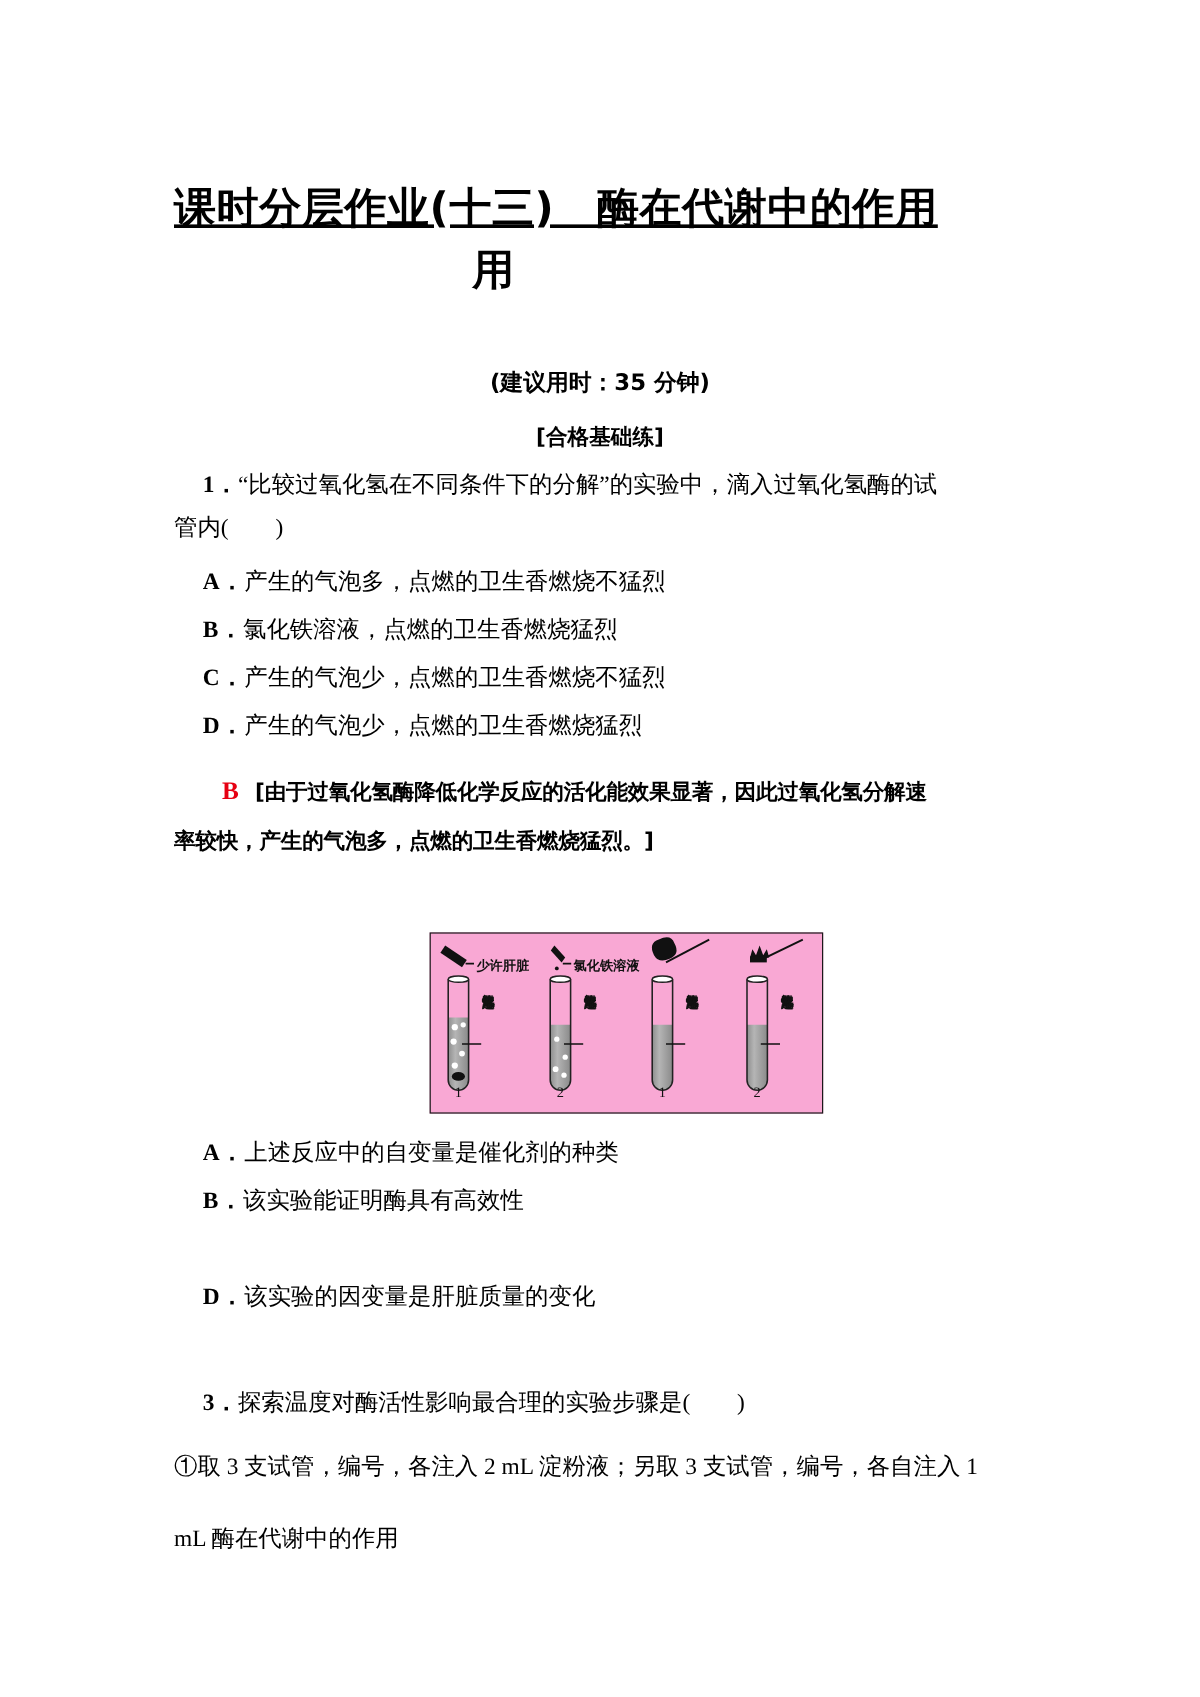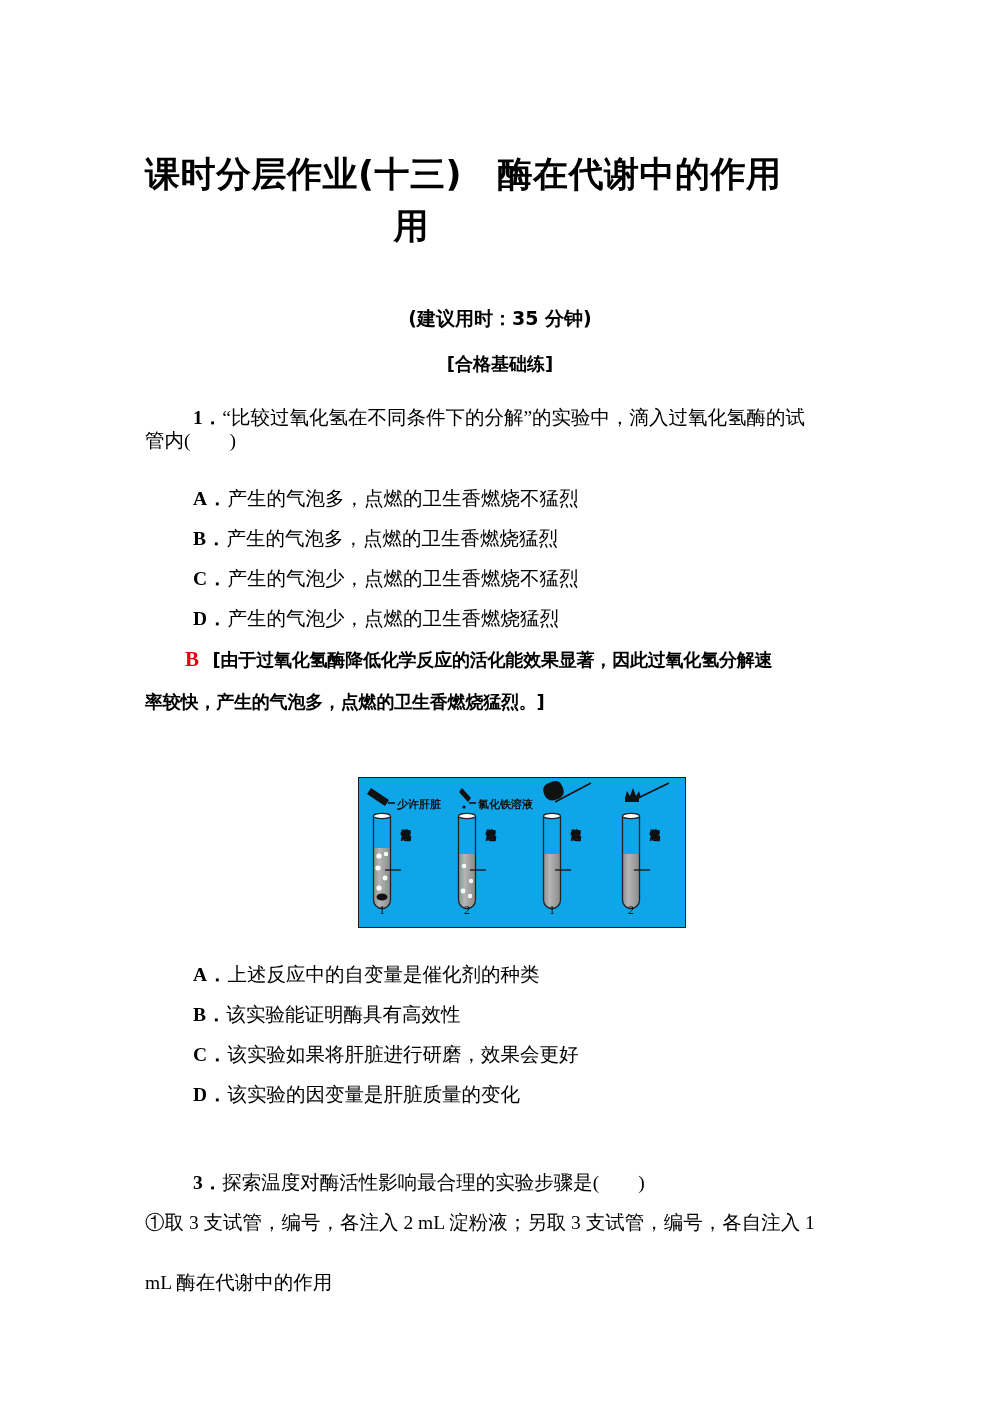--- a/index.html
+++ b/index.html
@@ -30,20 +30,21 @@
     width: 712px;
     text-align: left;
   }
   .title-line1 {
     font-family: "DejaVu Sans", sans-serif;
     font-weight: bold;
     font-size: 35px;
     line-height: 52px;
     letter-spacing: 0.5px;
     white-space: nowrap;
+    text-decoration: underline;
   }
   .title-line2 {
     font-family: "DejaVu Sans", sans-serif;
     font-weight: bold;
     font-size: 35px;
     line-height: 52px;
     text-align: center;
     padding-right: 180px;
   }
 
@@ -69,21 +70,21 @@
     padding-right: 5px;
   }
 
   
   .ln {
     position: absolute;
     font-size: 19.5px;
     line-height: 26px;
     white-space: nowrap;
   }
-  .ln.indent { left: 193px; margin-top: 13px; }
+  .ln.indent { left: 169px; }
   .ln.flush  { left: 145px; }
 
   .qnum {
     font-family: "Liberation Serif", serif;
     font-weight: bold;
   }
   .opt-letter {
     font-family: "Liberation Serif", serif;
     font-weight: bold;
     letter-spacing: 0.5px;
@@ -108,21 +109,21 @@
   }
 
   
   .figure {
     position: absolute;
     left: 358px;
     top: 777px;
     width: 328px;
     height: 151px;
     border: 1.5px solid #1a1a1a;
-    background: #0ea5e9;
+    background: #f9a8d4;
     box-sizing: border-box;
   }
   .figure svg { display: block; }
 
   
   .vlabel {
     writing-mode: vertical-rl;
     text-orientation: upright;
     font-family: "DejaVu Sans", sans-serif;
     font-weight: bold;
@@ -161,21 +162,21 @@
 
   <div class="ln indent" style="top:392px;">
     <span class="qnum">1．</span><span>“比较过氧化氢在不同条件下的分解”的实验中，滴入过氧化氢酶的试</span>
   </div>
   <div class="ln flush" style="top:428px;">管内(　　)</div>
 
   <div class="ln indent" style="top:473px;">
     <span class="opt-letter">A．</span><span>产生的气泡多，点燃的卫生香燃烧不猛烈</span>
   </div>
   <div class="ln indent" style="top:513px;">
-    <span class="opt-letter">B．</span><span>产生的气泡多，点燃的卫生香燃烧猛烈</span>
+    <span class="opt-letter">B．</span><span>氯化铁溶液，点燃的卫生香燃烧猛烈</span>
   </div>
   <div class="ln indent" style="top:553px;">
     <span class="opt-letter">C．</span><span>产生的气泡少，点燃的卫生香燃烧不猛烈</span>
   </div>
   <div class="ln indent" style="top:593px;">
     <span class="opt-letter">D．</span><span>产生的气泡少，点燃的卫生香燃烧猛烈</span>
   </div>
 
   <div class="exp" style="left:185px; top:641px;">
     <span class="ans">B</span><span style="display:inline-block;width:13px;"></span><span>[由于过氧化氢酶降低化学反应的活化能效果显著，因此过氧化氢分解速</span>
@@ -273,23 +274,20 @@
     <div class="fig-item tubenum" style="left:185px; top:125px; width:16px;">1</div>
     <div class="fig-item tubenum" style="left:264px; top:125px; width:16px;">2</div>
   </div>
 
   <div class="ln indent" style="top:989px;">
     <span class="opt-letter">B．</span><span>该实验能证明酶具有高效性</span>
   </div>
   <div class="ln indent" style="top:949px;">
     <span class="opt-letter">A．</span><span>上述反应中的自变量是催化剂的种类</span>
   </div>
-  <div class="ln indent" style="top:1029px;">
-    <span class="opt-letter">C．</span><span>该实验如果将肝脏进行研磨，效果会更好</span>
-  </div>
   <div class="ln indent" style="top:1069px;">
     <span class="opt-letter">D．</span><span>该实验的因变量是肝脏质量的变化</span>
   </div>
 
 
   <div class="ln indent" style="top:1157px;text-align:center;">
     <span class="qnum">3．</span><span>探索温度对酶活性影响最合理的实验步骤是(　　)</span>
   </div>
 
   <div class="ln flush" style="top:1210px;">①取 3 支试管，编号，各注入 2 mL 淀粉液；另取 3 支试管，编号，各自注入 1</div>

